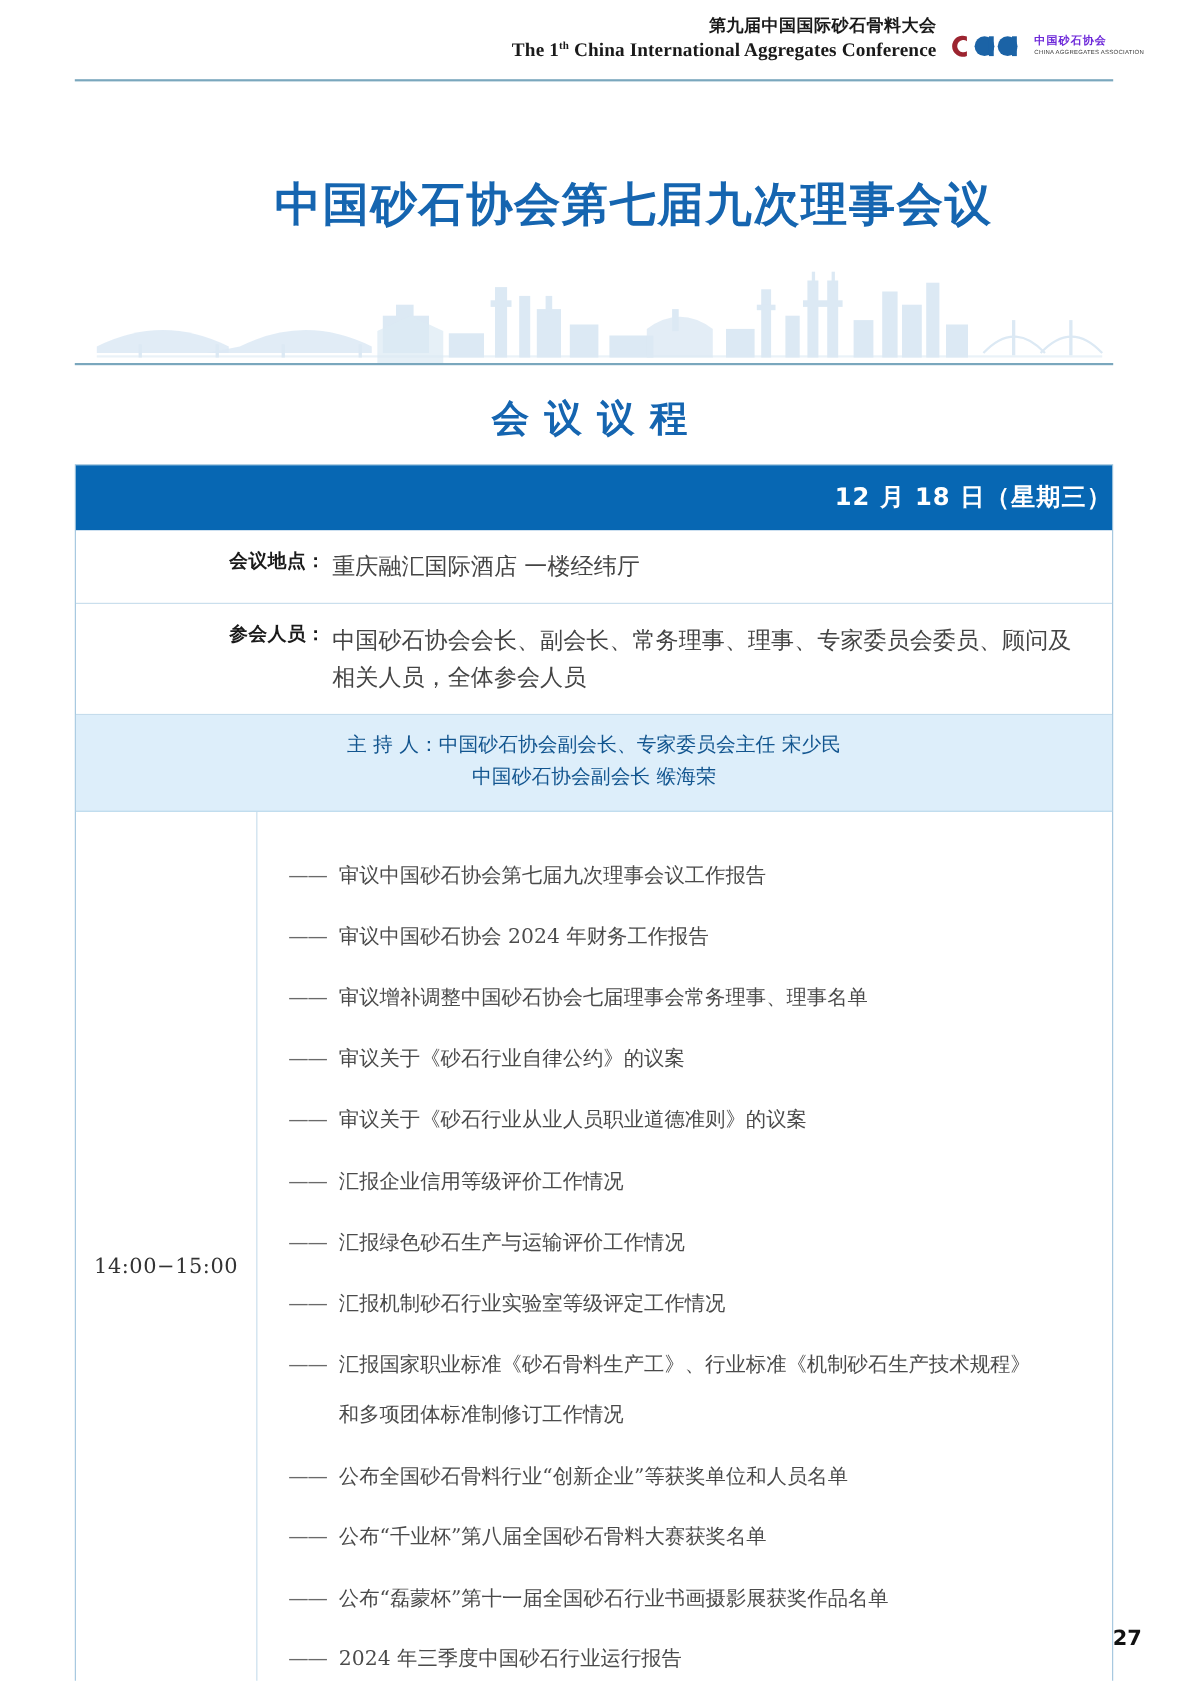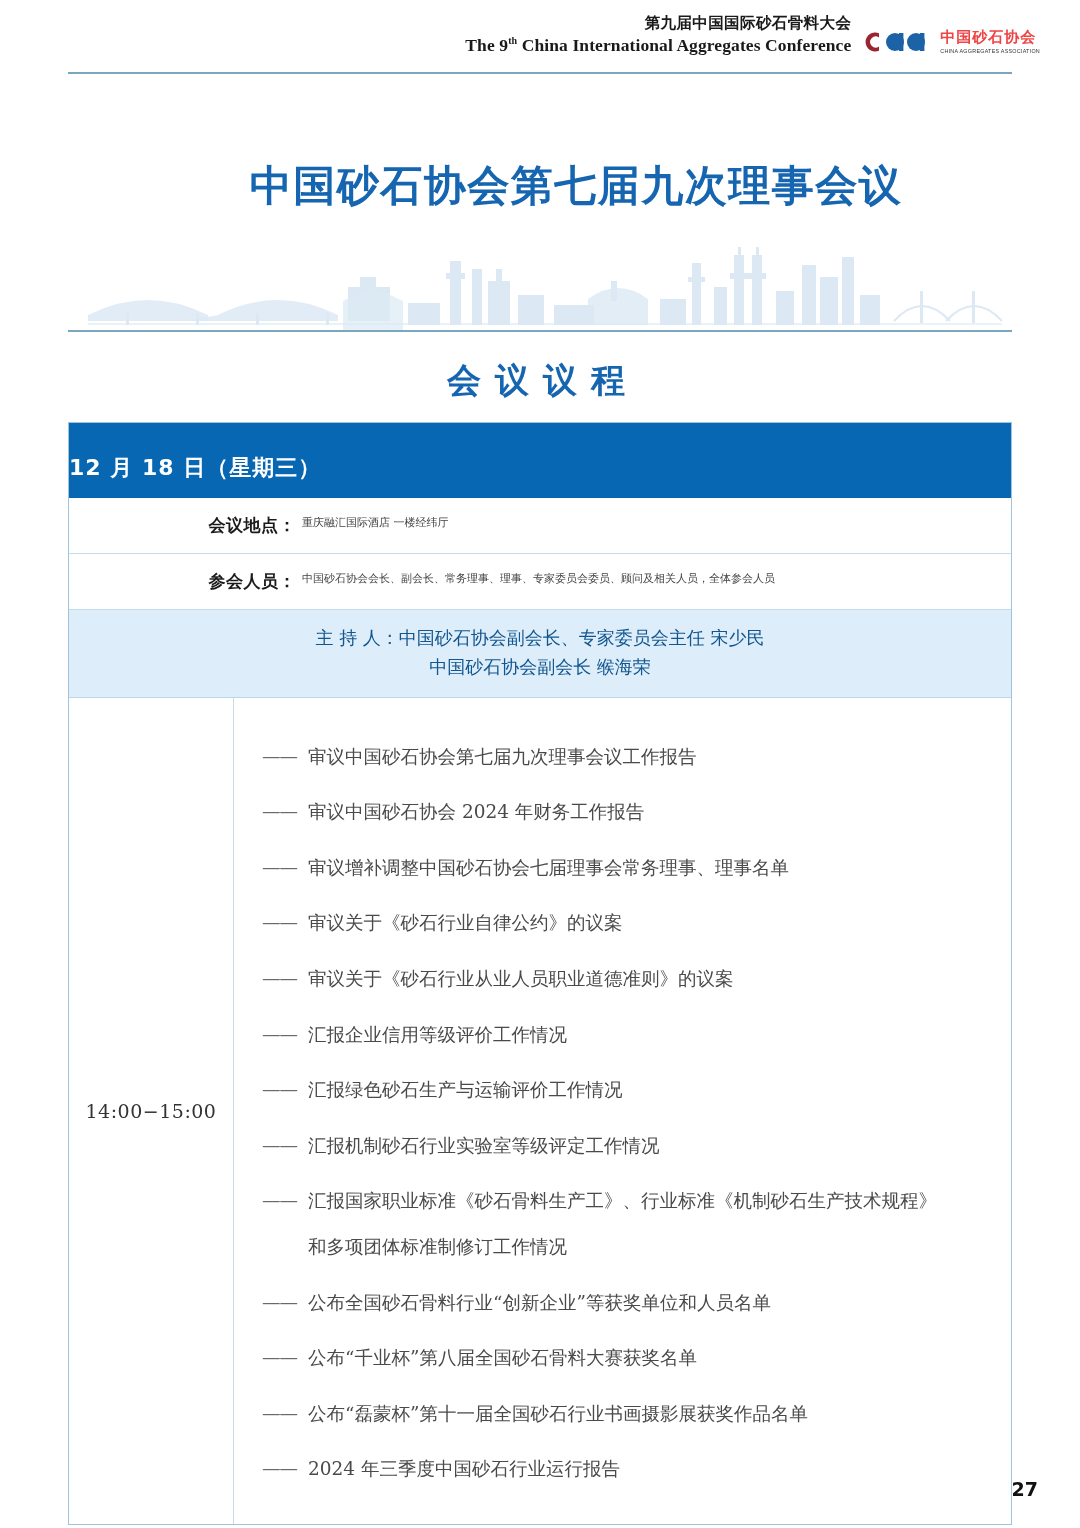--- a/index.html
+++ b/index.html
@@ -27,22 +27,22 @@
   .hdr-en{
     font-family:"Liberation Serif","DejaVu Serif",serif;
     font-size:17.5px;font-weight:700;color:#1a1a1a;letter-spacing:.1px;
     margin-top:2px;
   }
   .hdr-en sup{font-size:10px;vertical-align:super;}
   .logo{display:flex;align-items:center;gap:3px;margin-bottom:1px;}
   .logo-mark{display:block;}
   .logo-cn{display:flex;flex-direction:column;justify-content:center;}
   .logo-cn-top{
-    font-family:Liberation Mono, monospace;
-    font-size:15px;font-weight:700;color:#ef4444;letter-spacing:1px;
+    font-family:Liberation Serif, serif;
+    font-size:10px;font-weight:700;color:#6d28d9;letter-spacing:1px;
     line-height:1;
   }
   .logo-cn-bot{
     font-family:"Liberation Sans",sans-serif;
     font-size:5.4px;color:#333;letter-spacing:.25px;margin-top:2px;
     white-space:nowrap;
   }
   .hdr-rule{
     position:absolute;left:68px;top:72px;width:944px;height:1.6px;
     background:#7aa7bd;
@@ -79,25 +79,25 @@
   
   .agenda-table{
     position:absolute;left:68px;top:422px;width:944px;
     border:1px solid #9fc4dd;
     box-sizing:border-box;
     background:#fff;
   }
   .row-date{
     background:#0767b3;
     color:#ffffff;
-    text-align:left;
+    text-align:right;
     font-family:"DejaVu Sans",sans-serif;
     font-size:22px;font-weight:700;
     letter-spacing:1px;
-    padding:30px 0 15px;
+    padding:14px 0 15px;
   }
   .row-kv{
     display:flex;
     padding:16px 0 16px 0;
     border-bottom:1px solid #c5dcec;
   }
   .kv-label{
     width:233px;
     box-sizing:border-box;
     text-align:right;
@@ -105,21 +105,21 @@
     font-family:"DejaVu Sans",sans-serif;
     font-size:17px;font-weight:700;color:#1a1a1a;
     letter-spacing:.5px;
     white-space:nowrap;
     flex:0 0 auto;
   }
   .kv-value{
     flex:1 1 auto;
     padding-right:26px;
     font-family:"DejaVu Serif","Liberation Serif",serif;
-    font-size:11px;color:#444;
+    font-size:21px;color:#444;
     line-height:1.62;
   }
   .row-host{
     background:#ddeefa;
     border-bottom:1px solid #b9d8ea;
     text-align:center;
     padding:14px 0 15px;
     font-family:"DejaVu Sans",sans-serif;
     font-size:18px;color:#12558f;
     line-height:1.6;
@@ -161,21 +161,21 @@
     font-size:19px;font-weight:700;color:#111;
   }
 </style>
 </head>
 <body>
 
 <div class="page-header">
   <div class="hdr-inner">
     <div class="hdr-text">
       <div class="hdr-cn">第九届中国国际砂石骨料大会</div>
-      <div class="hdr-en"><span>The 9</span><sup>th</sup><span> China International Aggregates Conference</span></div>
+      <div class="hdr-en"><span>The 1</span><sup>th</sup><span> China International Aggregates Conference</span></div>
     </div>
     <div class="logo">
       <svg class="logo-mark" width="76" height="28" viewBox="0 0 76 28">
         <path d="M18 5.2 A9.6 9.6 0 1 0 18 22.8 L18 18.6 A5.6 5.6 0 1 1 18 9.4 Z" fill="#9c2430"></path>
         <circle cx="34" cy="14" r="9" fill="#1b63a6"></circle>
         <rect x="38" y="5" width="4.4" height="18" fill="#1b63a6"></rect>
         <circle cx="55" cy="14" r="9" fill="#1b63a6"></circle>
         <rect x="59" y="5" width="4.4" height="18" fill="#1b63a6"></rect>
       </svg>
       <div class="logo-cn">

